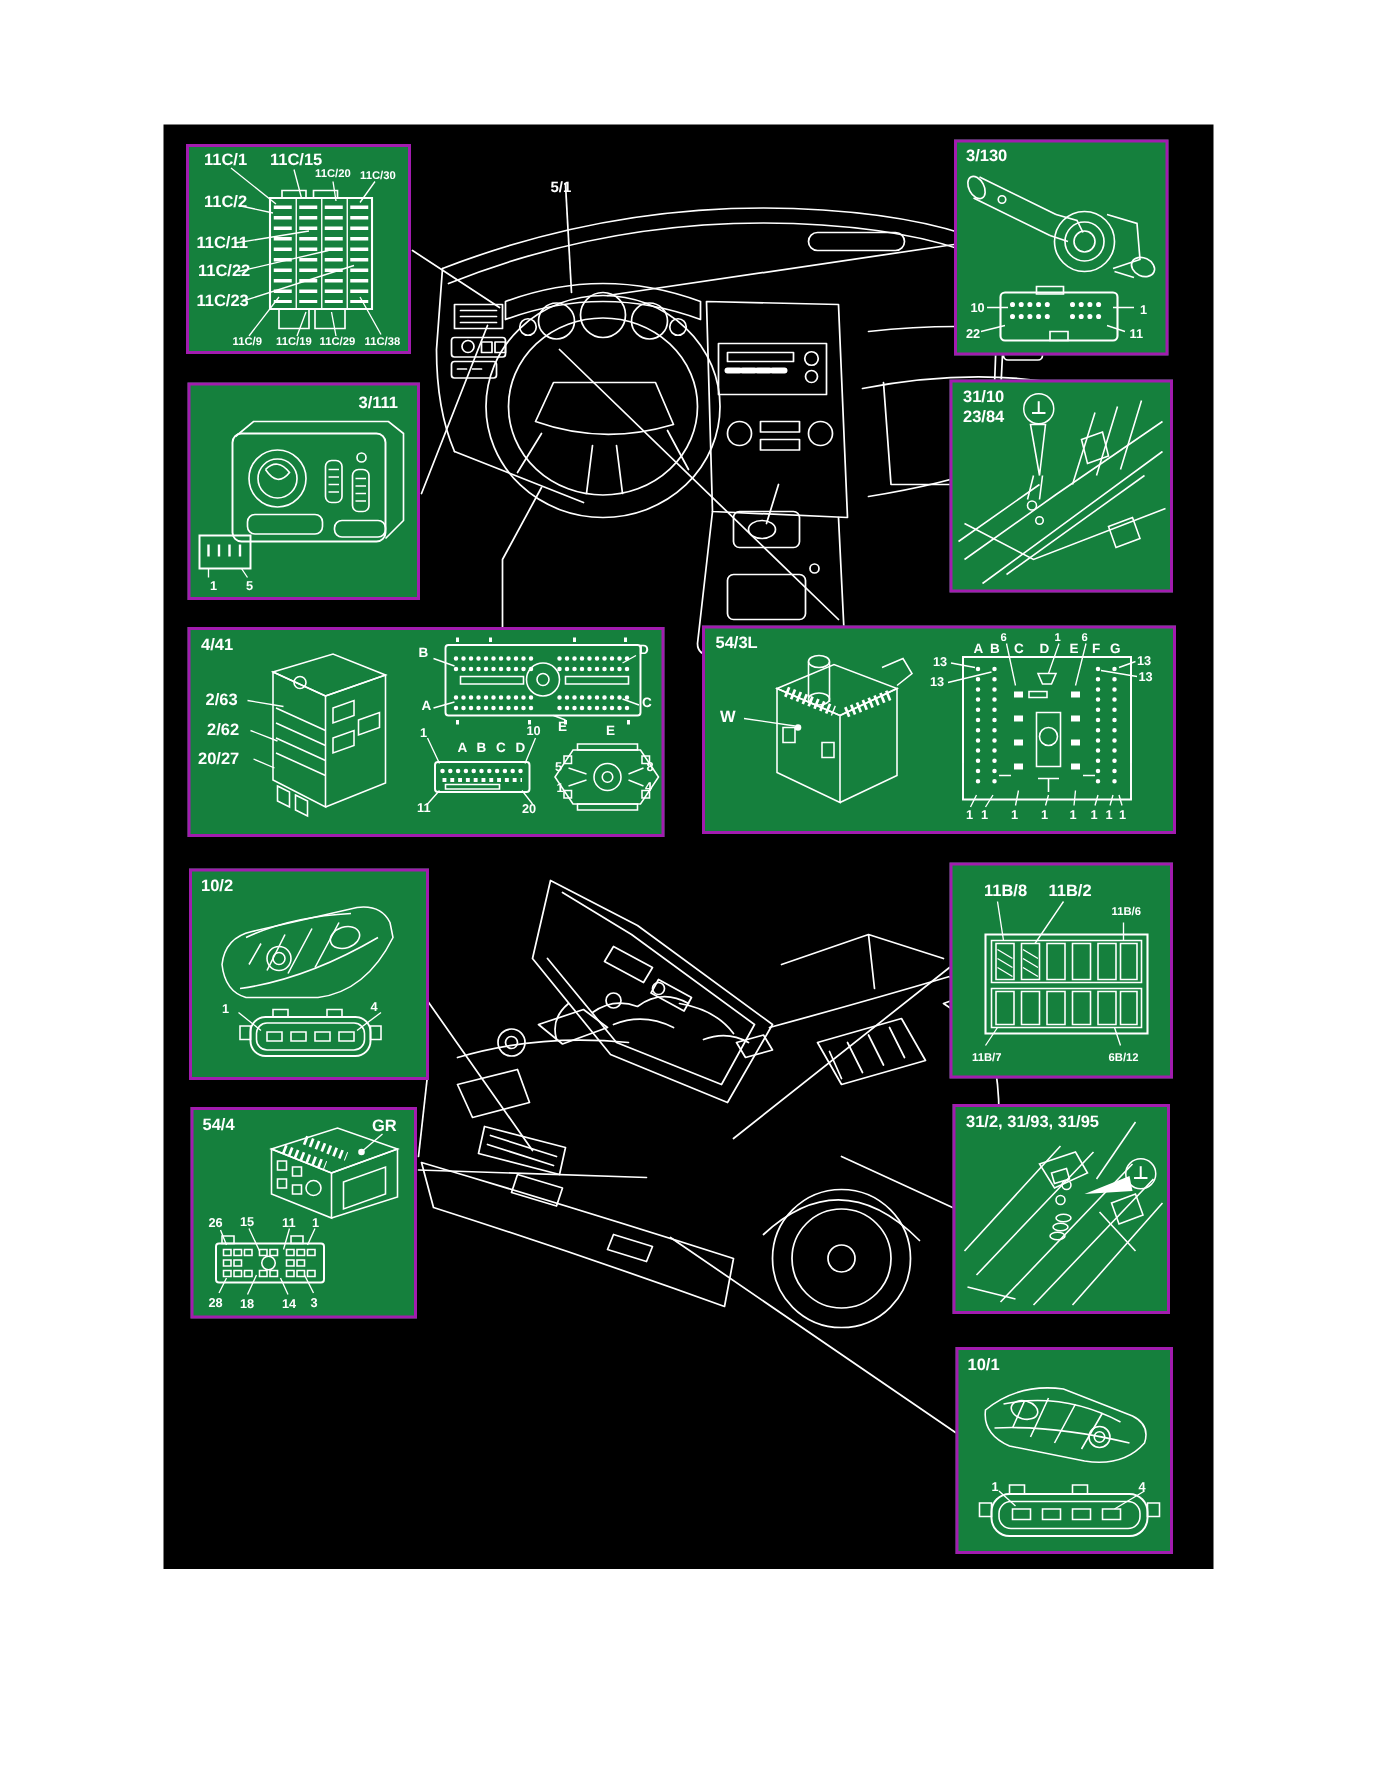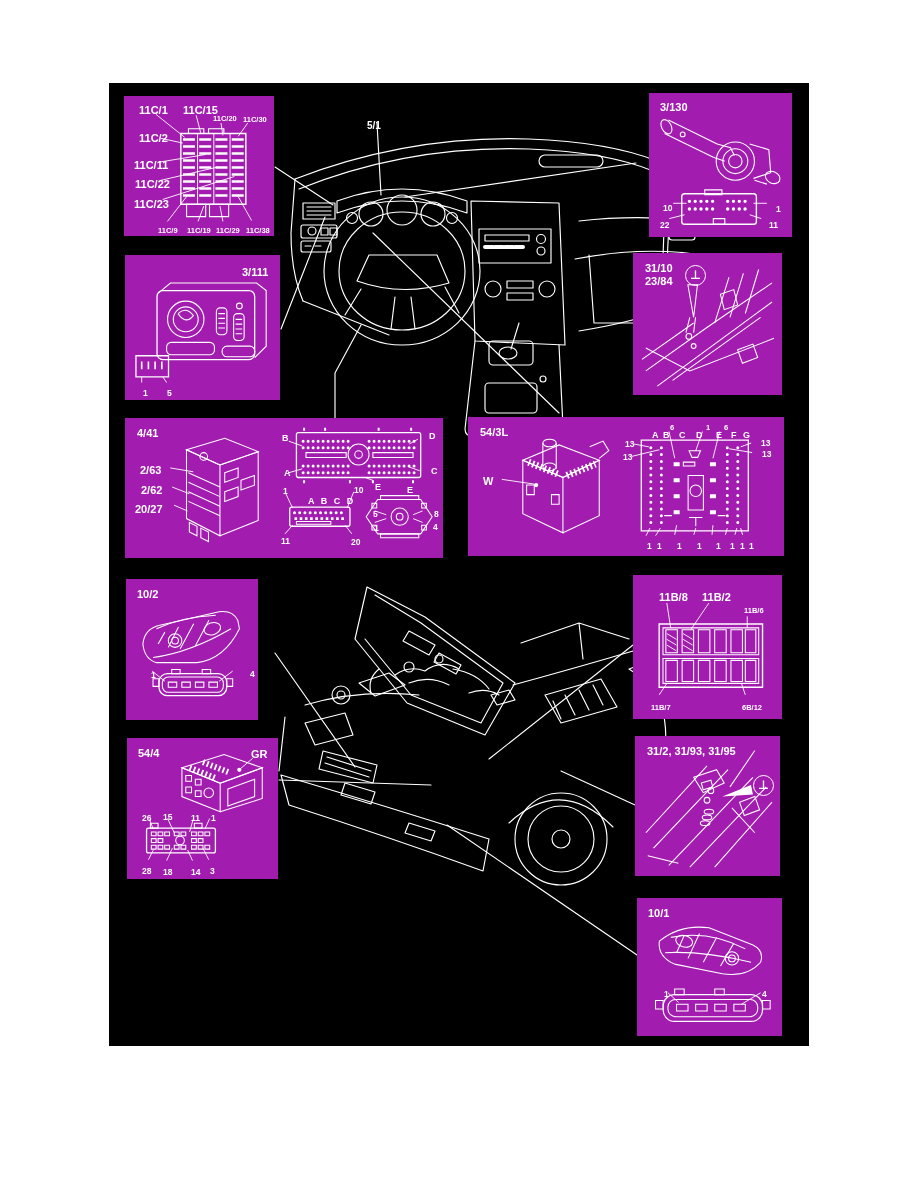--- a/index.html
+++ b/index.html
@@ -1,19 +1,19 @@
 <!DOCTYPE html>
 <html><head>
 <meta charset="utf-8">
 <style>
   html,body{margin:0;padding:0;background:#fff;}
   #page{position:relative;width:918px;height:1188px;background:#ffffff;overflow:hidden;
         font-family:"Liberation Sans",sans-serif;}
   #canvas{position:absolute;left:109px;top:83px;width:700px;height:963px;background:#000;}
-  .cbox{position:absolute;border:5px solid #a21caf;background:#a21caf;box-sizing:border-box;}
+  .cbox{position:absolute;border:2px solid #a21caf;background:#15803d;box-sizing:border-box;}
   .art{position:absolute;left:0;top:0;width:100%;height:100%;}
   .art *{vector-effect:non-scaling-stroke;}
   .lbl{position:absolute;color:#fff;font:bold 11px/1.1 "Liberation Sans",sans-serif;white-space:nowrap;}
   .md{font-size:9px;}
   .p{font-size:8.5px;}
   .sm{font-size:7.5px;}
   .gsym{position:absolute;width:19px;height:19px;border:1.5px solid #fff;border-radius:50%;
         color:#fff;font:bold 12px/19px "DejaVu Sans",sans-serif;text-align:center;}
   svg{display:block;}
 </style>
@@ -145,21 +145,21 @@
     <span class="lbl" style="left:10px;top:31px">11C/2</span>
     <span class="lbl" style="left:5px;top:58px">11C/11</span>
     <span class="lbl" style="left:6px;top:77px">11C/22</span>
     <span class="lbl" style="left:5px;top:97px">11C/23</span>
     <span class="lbl sm" style="left:29px;top:126px">11C/9</span>
     <span class="lbl sm" style="left:58px;top:126px">11C/19</span>
     <span class="lbl sm" style="left:87px;top:126px">11C/29</span>
     <span class="lbl sm" style="left:117px;top:126px">11C/38</span>
   </div>
 
-  <div class="cbox" style="left:540px;top:10px;width:143px;height:144px">
+  <div class="cbox" style="left:527px;top:10px;width:143px;height:144px">
     <svg class="art" viewBox="0 0 139 140" fill="none" stroke="#fff" stroke-width="1.1">
       <ellipse cx="13" cy="30" rx="5" ry="8" transform="rotate(-28 13 30)"></ellipse>
       <path d="M15,23 L66,48 M11,37 L62,62"></path>
       <circle cx="30" cy="38" r="2.5"></circle>
       <path d="M66,48 L80,52 L84,60 M62,62 L74,66"></path>
       <circle cx="85" cy="66" r="20"></circle>
           <circle cx="85" cy="66" r="13"></circle>
           <circle cx="85" cy="66" r="7"></circle>
       <path d="M100,48 L120,54 L122,78 L104,84"></path>
       <ellipse cx="124" cy="83" rx="8" ry="6" transform="rotate(25 124 83)"></ellipse>
@@ -335,21 +335,21 @@
     <span class="lbl p" style="left:174px;top:120px">1</span>
     <span class="lbl p" style="left:184px;top:120px">1</span>
     <span class="lbl p" style="left:204px;top:120px">1</span>
     <span class="lbl p" style="left:224px;top:120px">1</span>
     <span class="lbl p" style="left:243px;top:120px">1</span>
     <span class="lbl p" style="left:257px;top:120px">1</span>
     <span class="lbl p" style="left:267px;top:120px">1</span>
     <span class="lbl p" style="left:276px;top:120px">1</span>
   </div>
 
-  <div class="cbox" style="left:17px;top:496px;width:132px;height:141px">
+  <div class="cbox" style="left:17px;top:496px;width:160px;height:141px">
     <svg class="art" viewBox="0 0 144 137" fill="none" stroke="#fff" stroke-width="1.05">
       <path d="M14,62 Q16,44 34,40 L104,24 Q120,22 126,34 L128,44 Q110,80 78,84 L30,84 Q16,80 14,62 Z"></path>
       <path d="M30,44 Q60,30 100,28 M26,78 Q70,72 118,44"></path>
       <path d="M40,48 L32,62 M56,42 L44,66 M74,38 L58,68 M92,34 L76,64"></path>
       <ellipse cx="96" cy="44" rx="10" ry="7" transform="rotate(-18 96 44)"></ellipse>
       <circle cx="52" cy="58" r="8"></circle>
           <circle cx="52" cy="58" r="4"></circle>
       <rect x="33" y="97" width="80" height="26" rx="10" stroke-width="1.3"></rect>
       <rect x="37" y="101" width="72" height="18" rx="7"></rect>
       <rect x="44" y="107" width="10" height="6"></rect>

